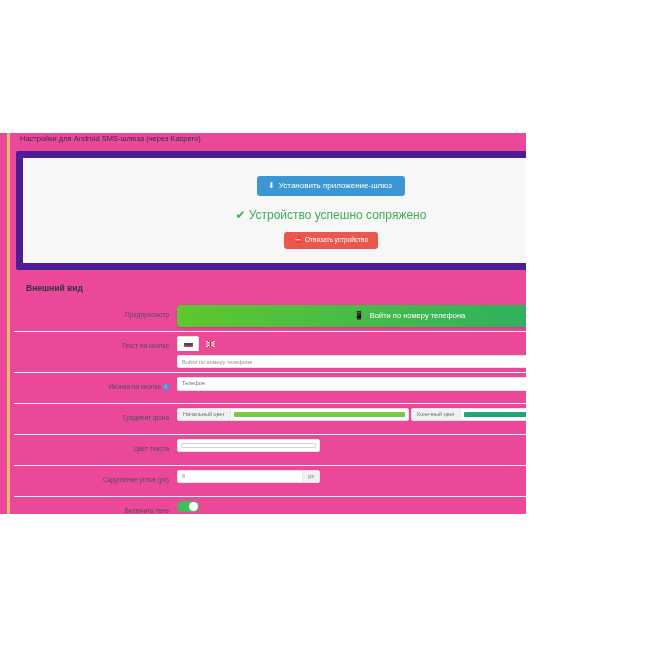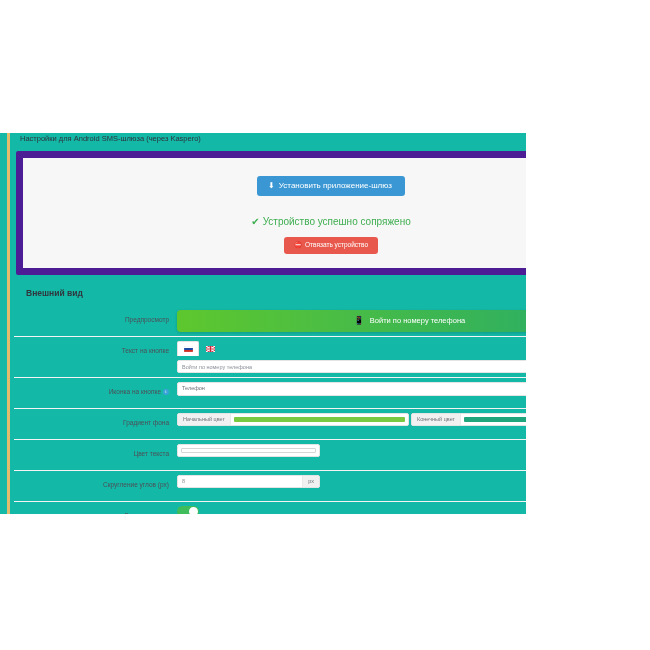--- a/index.html
+++ b/index.html
@@ -11,21 +11,21 @@
     font-family: "Liberation Sans", sans-serif;
     overflow: hidden;
   }
   #viewport {
     position: absolute;
     left: 0;
     top: 133px;
     width: 526px;
     height: 381px;
     overflow: hidden;
-    background: #14b8a6;
+    background: #ec4899;
   }
   .page {
     position: relative;
     width: 650px;
     background: #ffffff;
   }
   .goldbar {
     position: absolute;
     left: 7px;
     top: 0px;
@@ -64,22 +64,22 @@
     font-size: 8px;
     border: none;
     border-radius: 3px;
     padding: 6px 13px 6px 11px;
     cursor: pointer;
     line-height: 1;
   }
   .btn-install .gl { margin-right: 4px; font-size: 8px; }
   .paired {
     color: #3fae51;
-    font-size: 10px;
-    margin-top: 20px;
+    font-size: 12px;
+    margin-top: 12px;
   }
   .paired .gl { margin-right: 3px; }
   .btn-unlink {
     display: inline-block;
     margin-top: 10px;
     background: #e8584c;
     color: #ffffff;
     font-size: 6.5px;
     border: none;
     border-radius: 3px;

